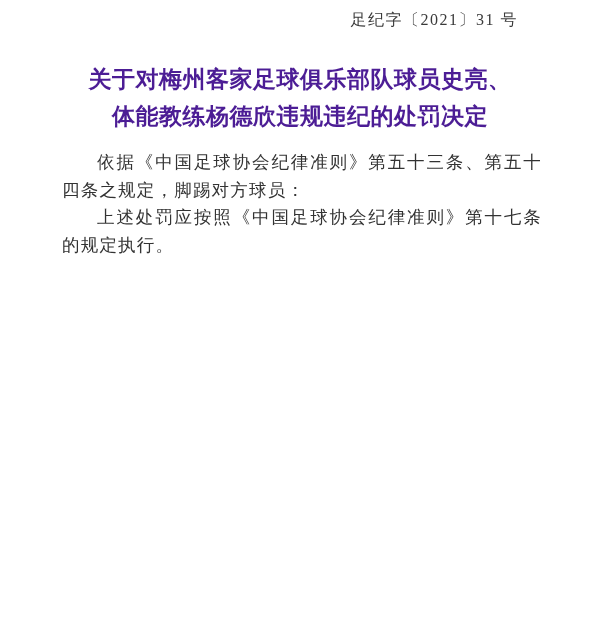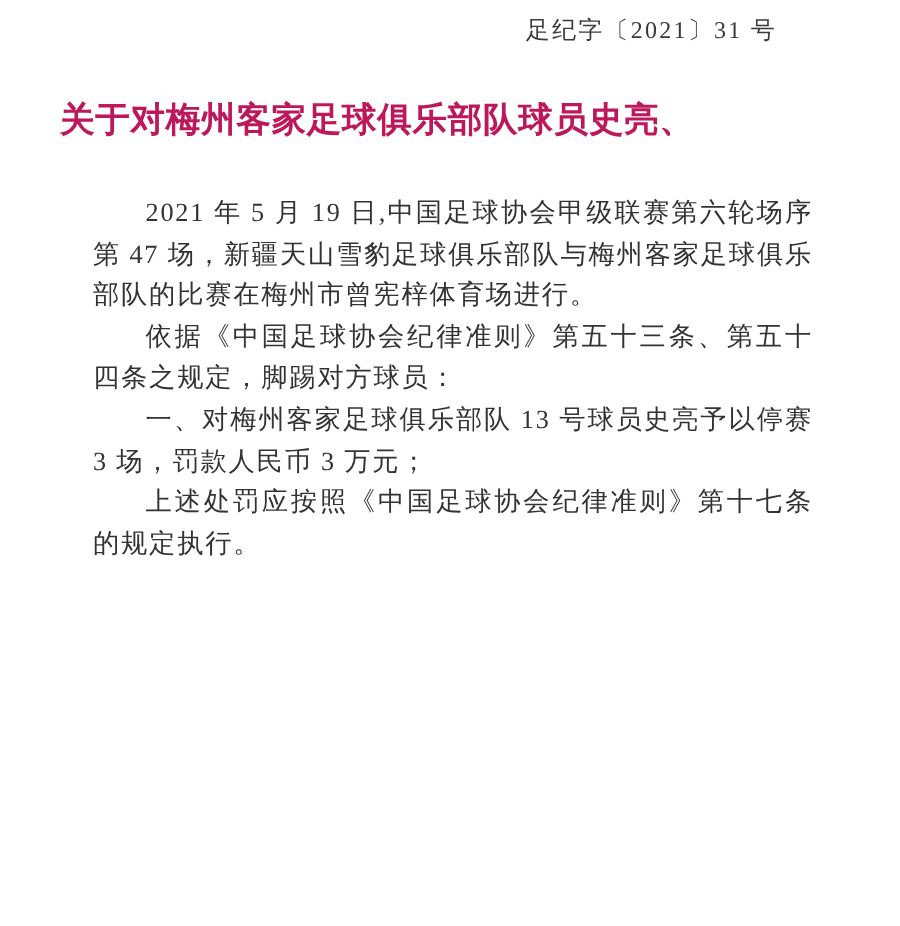--- a/index.html
+++ b/index.html
@@ -20,26 +20,27 @@
   }
   .doc-number {
     padding: 10px 82px 0 0;
     text-align: right;
     font-size: 16px;
     letter-spacing: 1.5px;
     color: #3a3a3a;
     white-space: nowrap;
   }
   .title {
-    margin: 30px 40px 28px 40px;
+    margin: 30px 40px 12px 40px;
+    text-align: center;
     font-size: 23px;
     font-weight: bold;
     line-height: 37px;
     letter-spacing: 0.5px;
-    color: #be185d;
+    color: #4c1d95;
   }
   .title .title-line {
     display: block;
   }
   .body-text {
     padding: 2px 58px 0 62px;
     font-size: 17.5px;
     line-height: 27.6px;
     letter-spacing: 1.2px;
     text-align: justify;
@@ -55,23 +56,22 @@
 </style>
 </head>
 <body>
 
 <div class="page">
 
   <div class="doc-number">足纪字〔2021〕31 号</div>
 
   <h1 class="title">
     <span class="title-line">关于对梅州客家足球俱乐部队球员史亮、</span>
+    <span class="title-line">体能教练杨德欣违规违纪的处罚决定</span>
   </h1>
 
   <div class="body-text">
-    <p class="para">2021 年 5 月 19 日,中国足球协会甲级联赛第六轮场序第 47 场，新疆天山雪豹足球俱乐部队与梅州客家足球俱乐部队的比赛在梅州市曾宪梓体育场进行。</p>
     <p class="para">依据《中国足球协会纪律准则》第五十三条、第五十四条之规定，脚踢对方球员：</p>
-    <p class="para">一、对梅州客家足球俱乐部队 13 号球员史亮予以停赛 3 场，罚款人民币 3 万元；</p>
     <p class="para">上述处罚应按照《中国足球协会纪律准则》第十七条的规定执行。</p>
 
   </div>
 
 </div>
 
 </body></html>

